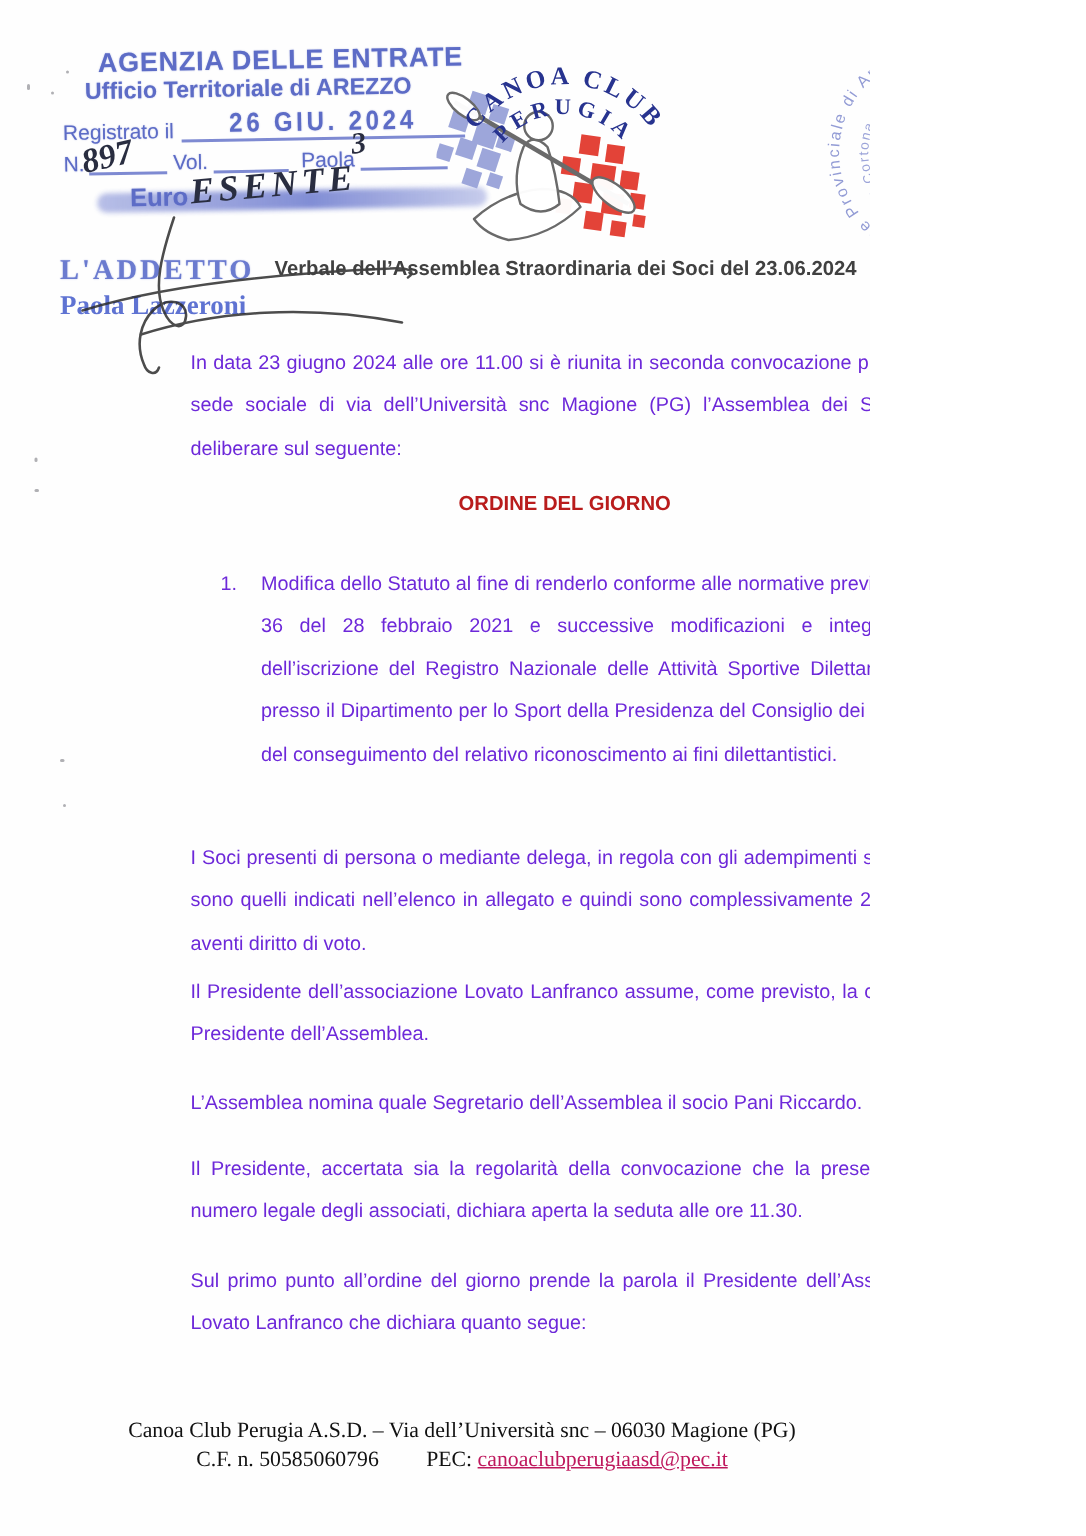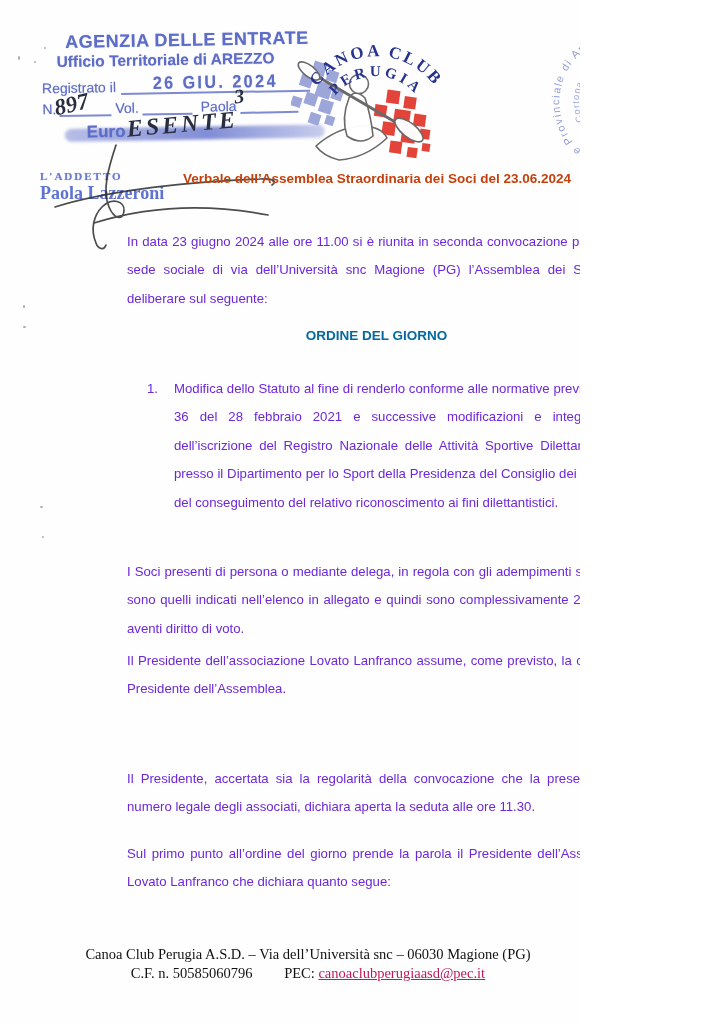--- a/index.html
+++ b/index.html
@@ -20,39 +20,39 @@
                filter:blur(1.6px);}
   .euro-label{position:absolute;left:44px;top:2px;font-size:17px;font-weight:700;}
   .hw{font-family:"Liberation Serif",serif;font-style:italic;font-weight:700;color:#1e2236;
       text-shadow:none;position:absolute;}
   .hw-897{left:12px;top:60px;font-size:23px;transform:rotate(-12deg);}
   .hw-3{left:192px;top:56px;font-size:20px;transform:rotate(-6deg);}
   .hw-esente{left:84px;top:-8px;font-size:24px;letter-spacing:3px;transform:rotate(-4deg);z-index:2;}
 
   
   .clerk-stamp{position:absolute;left:40px;top:170px;color:#5f70cc;opacity:.92;}
-  .clerk-title{font-family:"Liberation Serif",serif;font-weight:700;font-size:11px;letter-spacing:2px;
+  .clerk-title{font-family:"Liberation Serif",serif;font-weight:700;font-size:19px;letter-spacing:2px;
                text-shadow:0 0 1px rgba(95,112,204,.6);}
   .clerk-name{font-family:"Liberation Serif",serif;font-weight:700;font-size:18px;
               color:#5268cf;margin-top:1px;}
   .clerk-sig{position:absolute;left:30px;top:143px;}
 
   
   .round-stamp{position:absolute;left:543px;top:20px;opacity:.92;}
 
   
   .logo{position:absolute;left:291px;top:28px;}
 
   
   .doc-title{position:absolute;left:127px;top:171px;width:500px;text-align:center;
-             font-size:13.5px;font-weight:700;color:#c2410c;}
+             font-size:13.5px;font-weight:700;color:#404040;}
   .para{position:absolute;left:127px;width:499px;font-size:13.2px;line-height:28.4px;
         text-align:justify;color:#6d28d9;}
   .heading{position:absolute;left:127px;width:499px;text-align:center;
-           font-size:13.5px;font-weight:700;color:#0369a1;}
+           font-size:13.5px;font-weight:700;color:#b91c1c;}
   .agenda-item{padding-left:47px;position:relative;}
   .agenda-num{position:absolute;left:20px;top:0;}
 
   
   .footer{position:absolute;left:0;right:0;top:945px;text-align:center;
           font-family:"Liberation Serif",serif;font-size:14.5px;line-height:19px;color:#111;margin-left:36px;}
   .footer .cf{margin-right:28px;}
   .pec-link{color:#be185d;text-decoration:underline;cursor:pointer;}
 
   
@@ -181,20 +181,21 @@
 
   <div class="heading" style="top:328px;">ORDINE DEL GIORNO</div>
 
   <div class="para agenda-item" style="top:375px;">
     <span class="agenda-num">1.</span>
     <span>Modifica dello Statuto al fine di renderlo conforme alle normative previste dal D.lgs. n. 36 del 28 febbraio 2021 e successive modificazioni e integrazioni, ai fini dell’iscrizione del Registro Nazionale delle Attività Sportive Dilettantistiche, tenuto presso il Dipartimento per lo Sport della Presidenza del Consiglio dei Ministri, nonché del conseguimento del relativo riconoscimento ai fini dilettantistici.</span>
   </div>
 
   <div class="para" style="top:558px;">I Soci presenti di persona o mediante delega, in regola con gli adempimenti statutari, sono quelli indicati nell’elenco in allegato e quindi sono complessivamente 23 su 52 aventi diritto di voto.</div>
   <div class="para" style="top:647px;">Il Presidente dell’associazione Lovato Lanfranco assume, come previsto, la carica di Presidente dell’Assemblea.</div>
+  <div class="para" style="top:721px;">L’Assemblea nomina quale Segretario dell’Assemblea il socio Pani Riccardo.</div>
   <div class="para" style="top:765px;">Il Presidente, accertata sia la regolarità della convocazione che la presenza del numero legale degli associati, dichiara aperta la seduta alle ore 11.30.</div>
   <div class="para" style="top:840px;">Sul primo punto all’ordine del giorno prende la parola il Presidente dell’Assemblea Lovato Lanfranco che dichiara quanto segue:</div>
 
   <div class="footer">
     <div>Canoa Club Perugia A.S.D. – Via dell’Università snc – 06030 Magione (PG)</div>
     <div>
       <span class="cf">C.F. n. 50585060796</span>
       <span>PEC:</span>
       <span class="pec-link">canoaclubperugiaasd@pec.it</span>
     </div>

